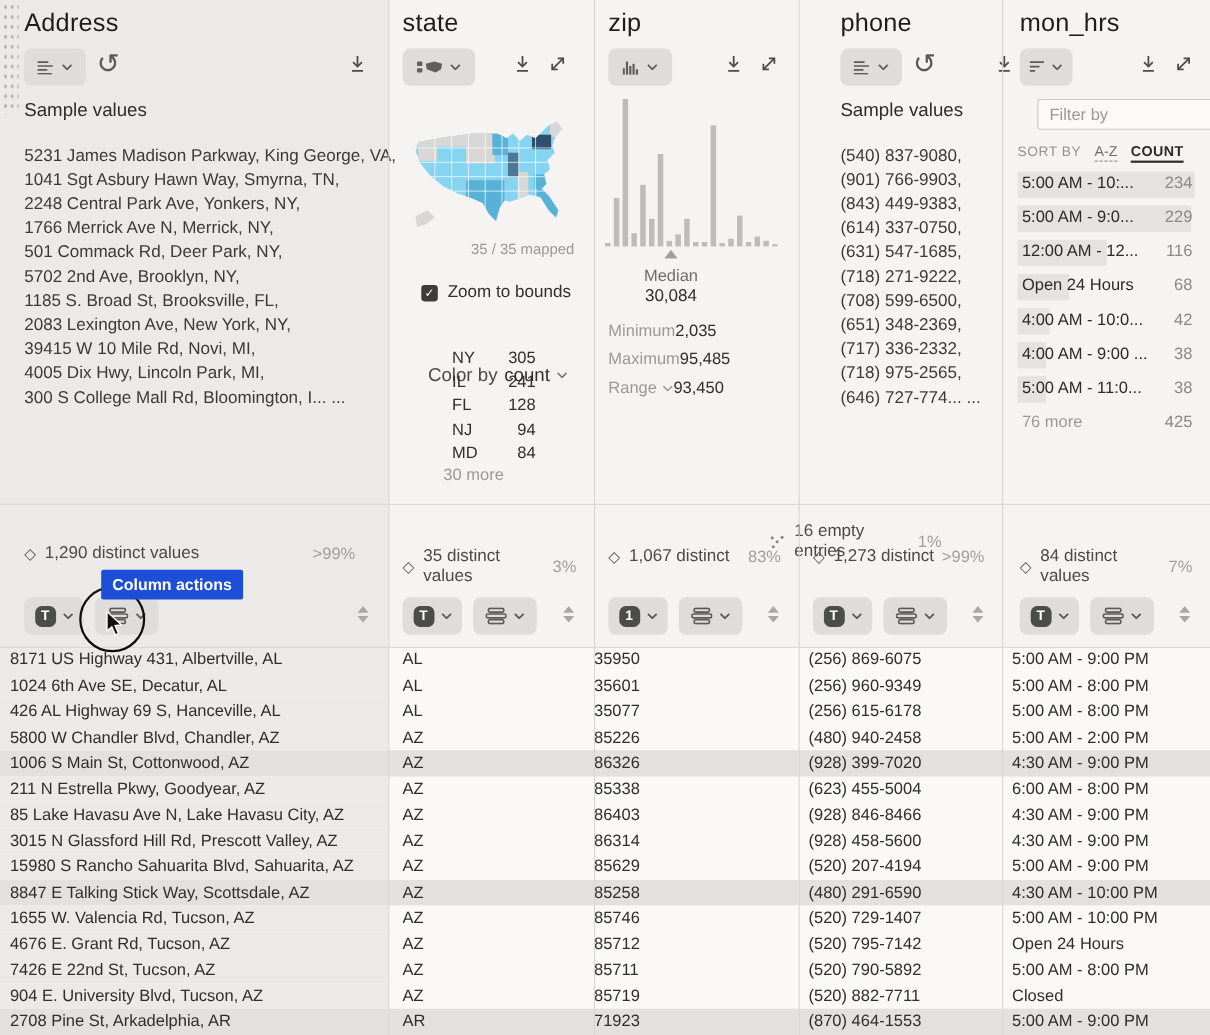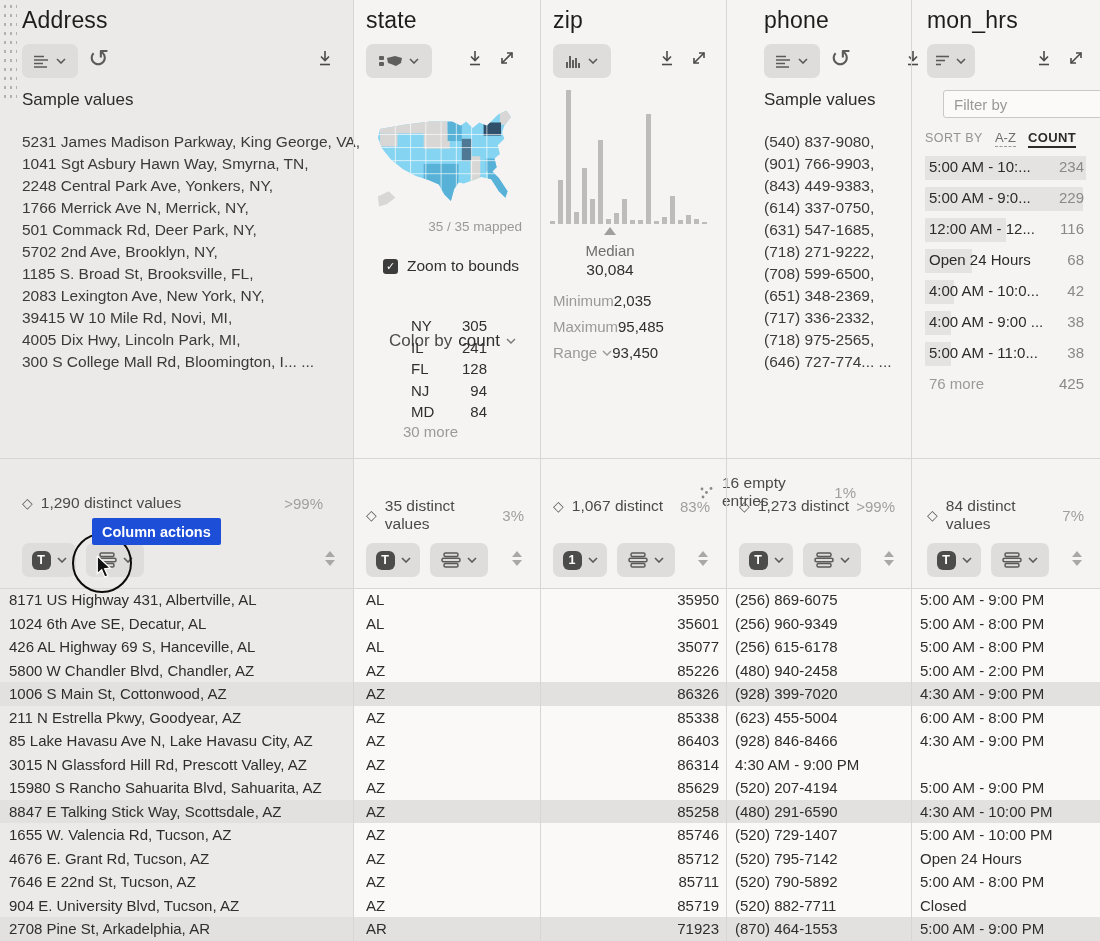--- a/index.html
+++ b/index.html
@@ -84,21 +84,21 @@
   .tooltip{position:absolute;left:68px;top:518px;height:27px;background:#1d4ed8;color:#fff;font-size:14.5px;font-weight:600;display:flex;align-items:center;padding:0 10px;border-radius:2px;z-index:12;margin-left:24px;}
   .hl-circle{position:absolute;left:72px;top:533px;width:56px;height:56px;border:2.5px solid #0c0c0c;border-radius:50%;z-index:10;}
   .cursor{position:absolute;left:95px;top:556px;z-index:11;}
 
   
   .dtable{position:absolute;left:0;top:588px;width:1100px;height:353px;z-index:2;}
   .trow{display:flex;height:23.5px;}
   .tcell{font-size:15px;color:#2e2e2e;line-height:23.5px;white-space:nowrap;overflow:hidden;}
   .tc0{width:353px;padding-left:9px;box-sizing:border-box;background:#ebeae8;}
   .tc1{width:187px;padding-left:13px;box-sizing:border-box;}
-  .tc2{width:186px;padding-right:7px;box-sizing:border-box;text-align:right;padding-left:44px;}
+  .tc2{width:186px;padding-right:7px;box-sizing:border-box;text-align:left;}
   .tc3{width:185px;padding-left:9px;box-sizing:border-box;}
   .tc4{width:189px;padding-left:9px;box-sizing:border-box;}
   .trow.hl .tcell{background:#e2e1df;}
 
   svg{display:block;}
 </style>
 </head>
 <body>
 
 <div class="app" style="--map-light: #85d4f2; --map-medium: #58b2d8; --map-dark: #2f4f6b; --map-dark2: #4f7894; --map-unmapped: #d8d7d5; --hist-bar: #bdbcba;">
@@ -723,20 +723,21 @@
         <div class="tcell tc0">85 Lake Havasu Ave N, Lake Havasu City, AZ</div>
         <div class="tcell tc1">AZ</div>
         <div class="tcell tc2">86403</div>
         <div class="tcell tc3">(928) 846-8466</div>
         <div class="tcell tc4">4:30 AM - 9:00 PM</div>
       </div>
       <div class="trow">
         <div class="tcell tc0">3015 N Glassford Hill Rd, Prescott Valley, AZ</div>
         <div class="tcell tc1">AZ</div>
         <div class="tcell tc2">86314</div>
+        <div class="tcell tc3">(928) 458-5600</div>
         <div class="tcell tc4">4:30 AM - 9:00 PM</div>
       </div>
       <div class="trow">
         <div class="tcell tc0">15980 S Rancho Sahuarita Blvd, Sahuarita, AZ</div>
         <div class="tcell tc1">AZ</div>
         <div class="tcell tc2">85629</div>
         <div class="tcell tc3">(520) 207-4194</div>
         <div class="tcell tc4">5:00 AM - 9:00 PM</div>
       </div>
       <div class="trow hl">
@@ -754,21 +755,21 @@
         <div class="tcell tc4">5:00 AM - 10:00 PM</div>
       </div>
       <div class="trow">
         <div class="tcell tc0">4676 E. Grant Rd, Tucson, AZ</div>
         <div class="tcell tc1">AZ</div>
         <div class="tcell tc2">85712</div>
         <div class="tcell tc3">(520) 795-7142</div>
         <div class="tcell tc4">Open 24 Hours</div>
       </div>
       <div class="trow">
-        <div class="tcell tc0">7646 E 22nd St, Tucson, AZ</div>
+        <div class="tcell tc0">7426 E 22nd St, Tucson, AZ</div>
         <div class="tcell tc1">AZ</div>
         <div class="tcell tc2">85711</div>
         <div class="tcell tc3">(520) 790-5892</div>
         <div class="tcell tc4">5:00 AM - 8:00 PM</div>
       </div>
       <div class="trow">
         <div class="tcell tc0">904 E. University Blvd, Tucson, AZ</div>
         <div class="tcell tc1">AZ</div>
         <div class="tcell tc2">85719</div>
         <div class="tcell tc3">(520) 882-7711</div>

